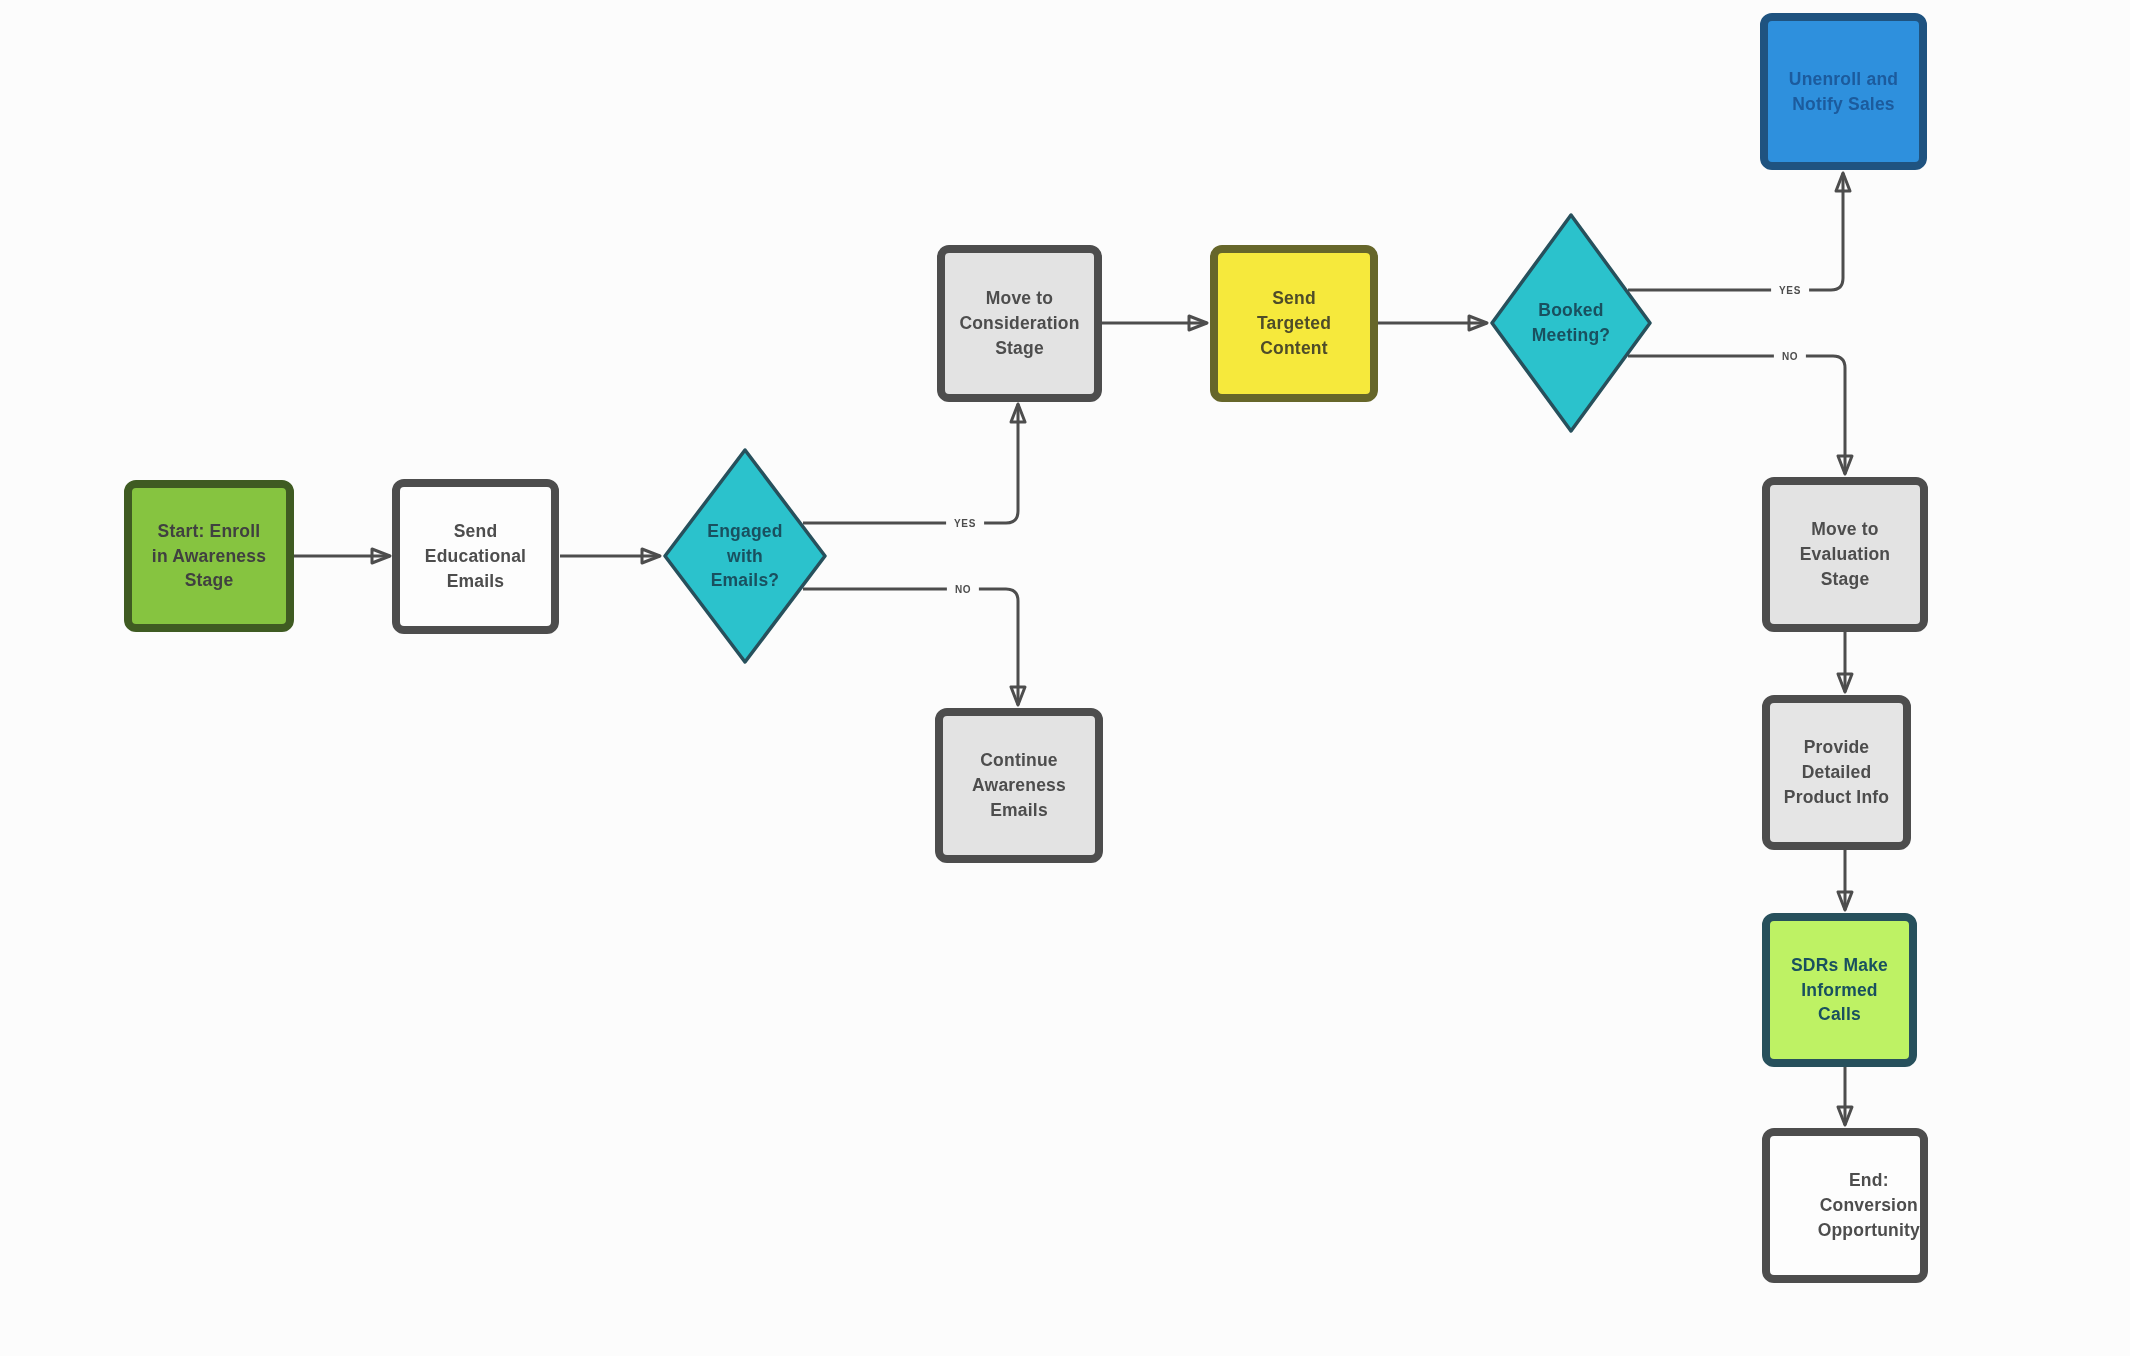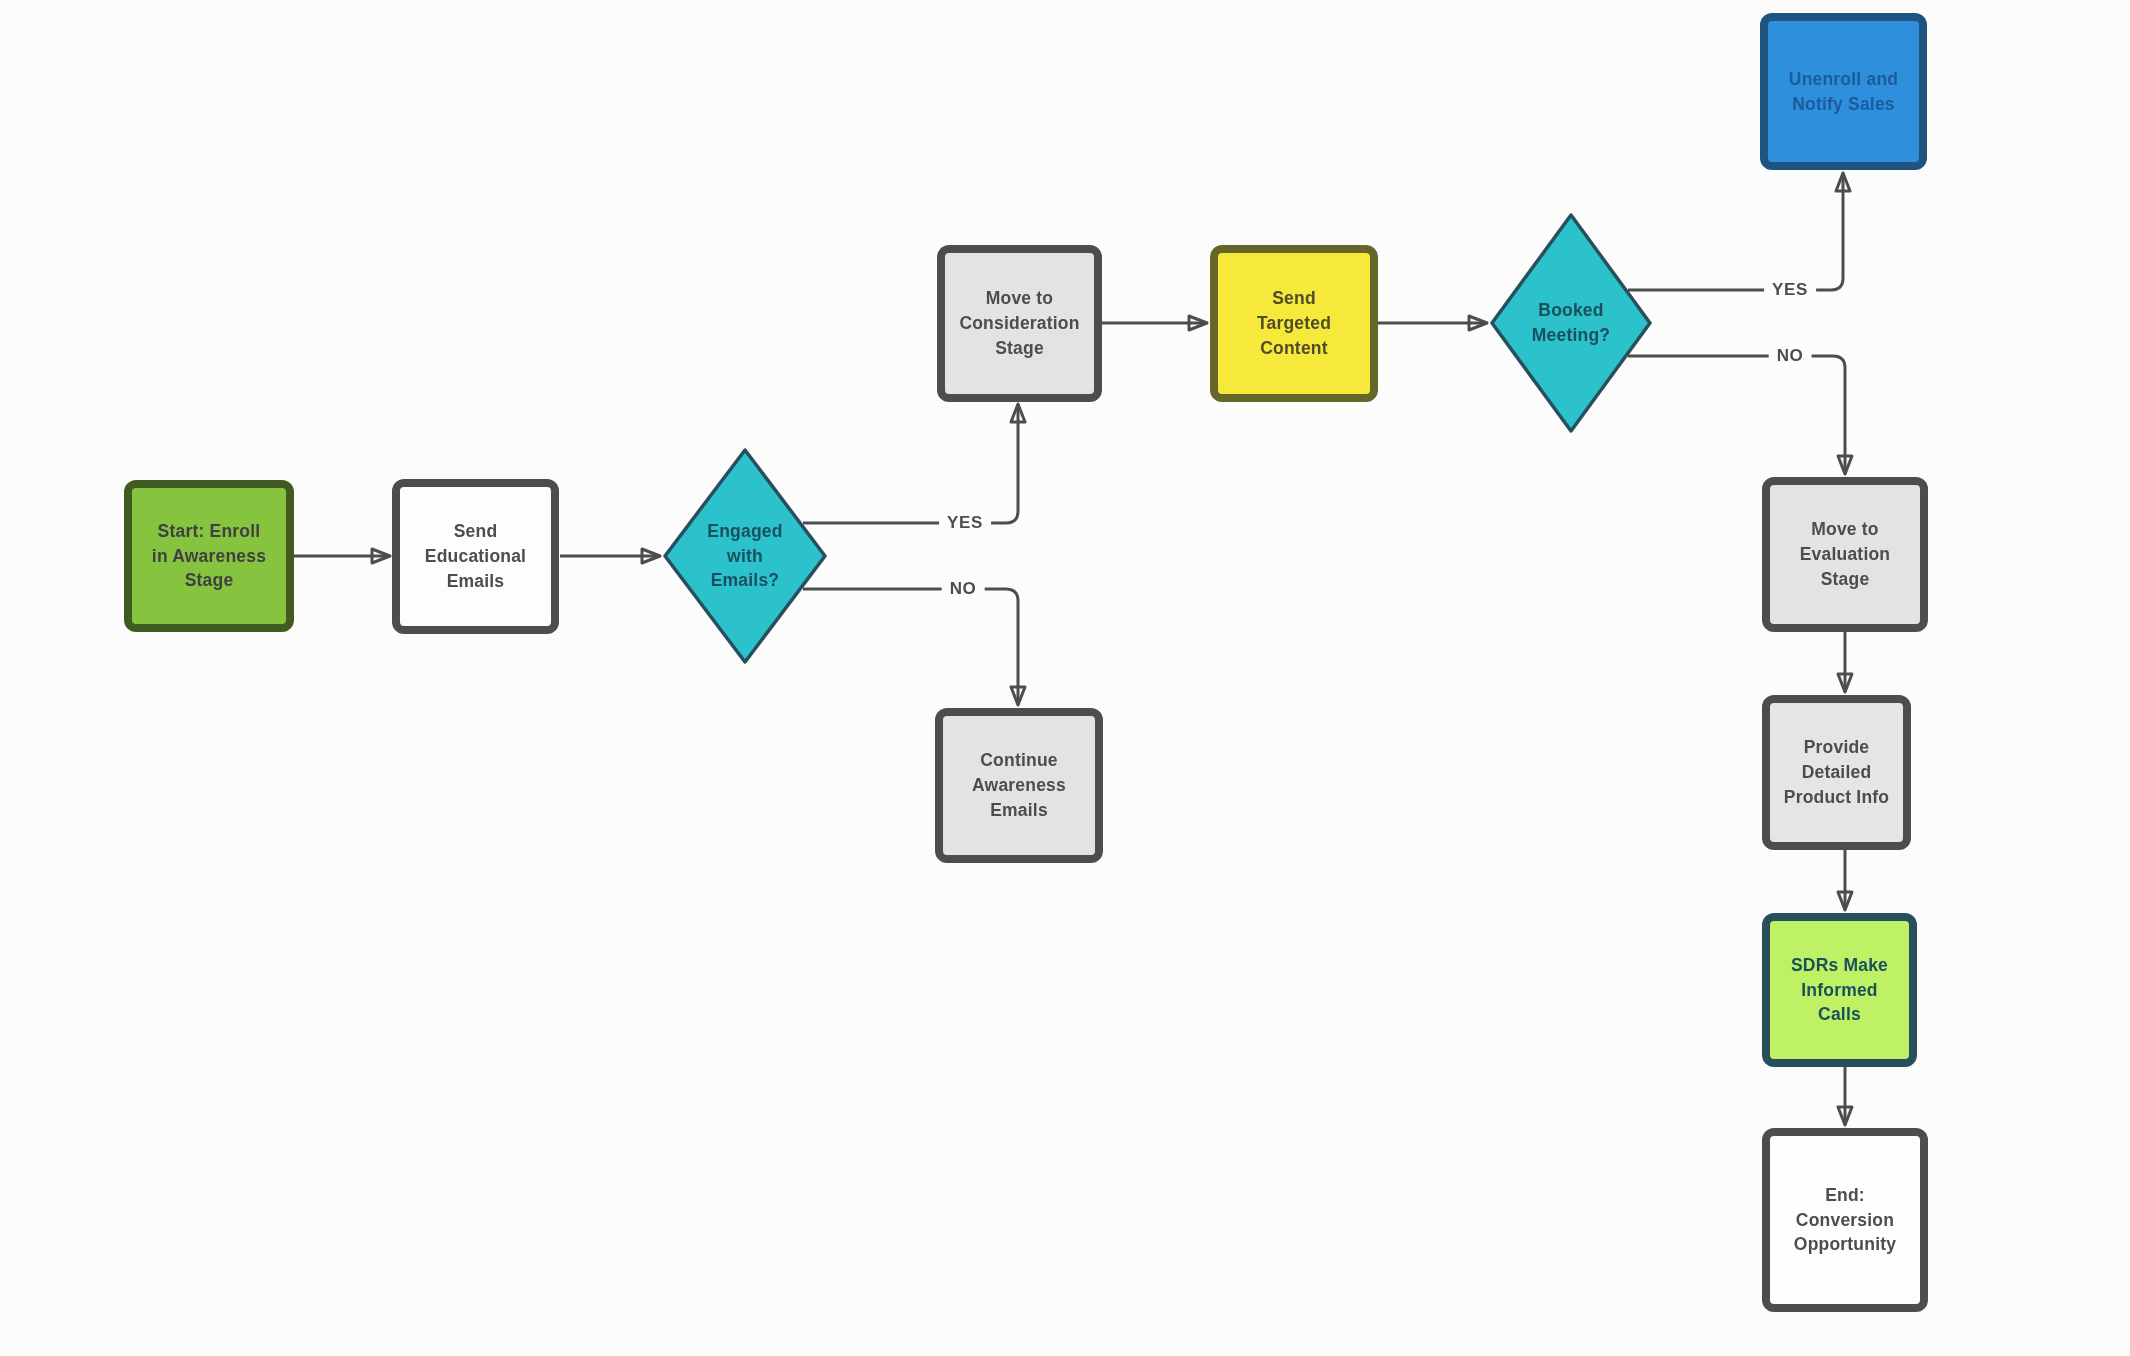--- a/index.html
+++ b/index.html
@@ -23,21 +23,21 @@
     letter-spacing:0.2px;
   }
   .diamond { position:absolute; }
   .diamond svg { position:absolute; left:0; top:0; display:block; }
   .diamond-label {
     position:absolute; left:0; top:0; right:0; bottom:0;
     display:flex; align-items:center; justify-content:center;
   }
   .edge-label {
     position:absolute; transform:translate(-50%,-50%);
-    font-weight:bold; font-size:17px; letter-spacing:0.6px;
+    font-weight:bold; font-size:10px; letter-spacing:0.6px;
     padding:1px 8px; background:#fcfcfc;
   }
 </style>
 </head>
 <body>
 
 <div id="canvas">
 
   <svg id="connector-layer" width="2130" height="1356" viewBox="0 0 2130 1356" style="stroke: rgb(77, 77, 77);">
     <defs>
@@ -104,21 +104,21 @@
 Detailed
 Product Info</div>
   </div>
 
   <div class="node" style="left: 1762px; top: 913px; width: 155px; height: 154px; background-color: #bef264; border-color: rgb(39, 80, 92); color: rgb(25, 80, 95);">
     <div class="node-label">SDRs Make
 Informed
 Calls</div>
   </div>
 
-  <div class="node" style="left: 1762px; top: 1128px; width: 166px; height: 184px; background-color: rgb(253, 253, 253); border-color: rgb(77, 77, 77); color: rgb(77, 77, 77);">
+  <div class="node" style="left: 1762px; top: 1128px; width: 166px; height: 155px; background-color: rgb(253, 253, 253); border-color: rgb(77, 77, 77); color: rgb(77, 77, 77); justify-content: flex-end;">
     <div class="node-label">End:
 Conversion
 Opportunity</div>
   </div>
 
   <div class="diamond" style="left:1490px; top:213px; width:162px; height:220px;">
     <svg width="162" height="220" viewBox="0 0 162 220">
       <polygon points="81,2 160,110 81,218 2,110" stroke-width="3.5" stroke-linejoin="round" style="fill: rgb(43, 194, 204); stroke: rgb(39, 80, 92);"></polygon>
     </svg>
     <div class="diamond-label" style="color: rgb(25, 80, 95);">Booked

